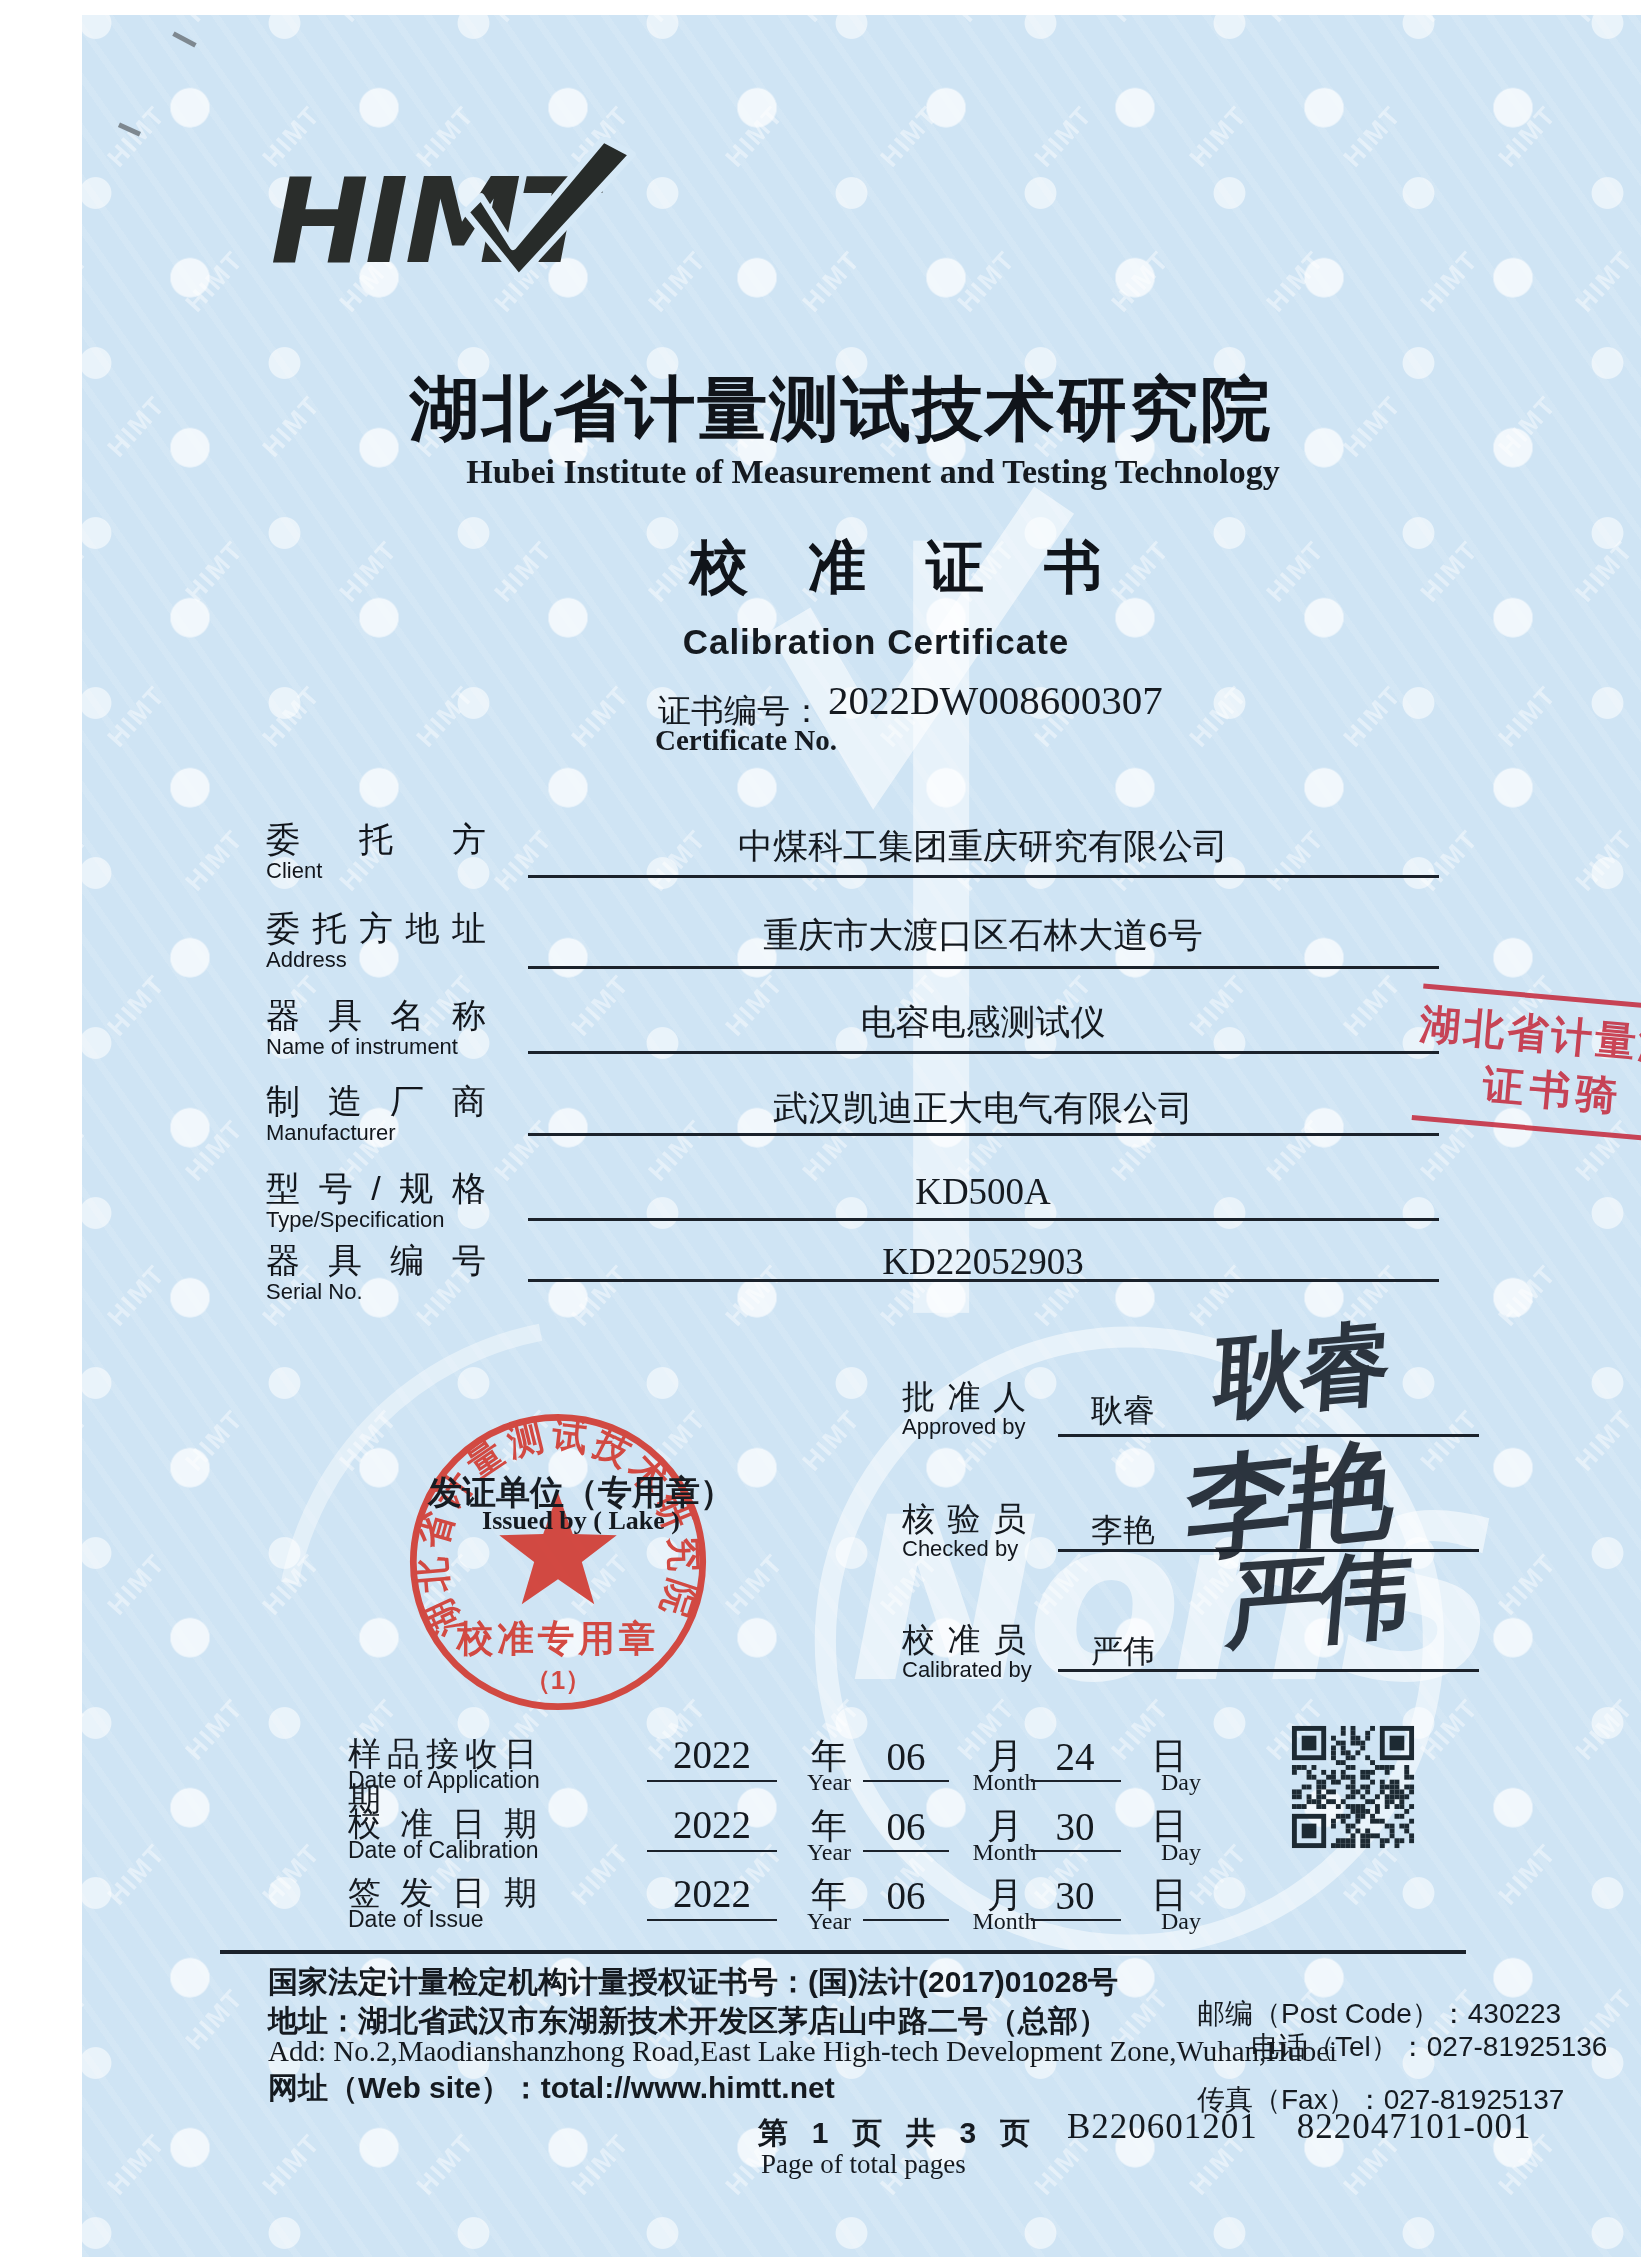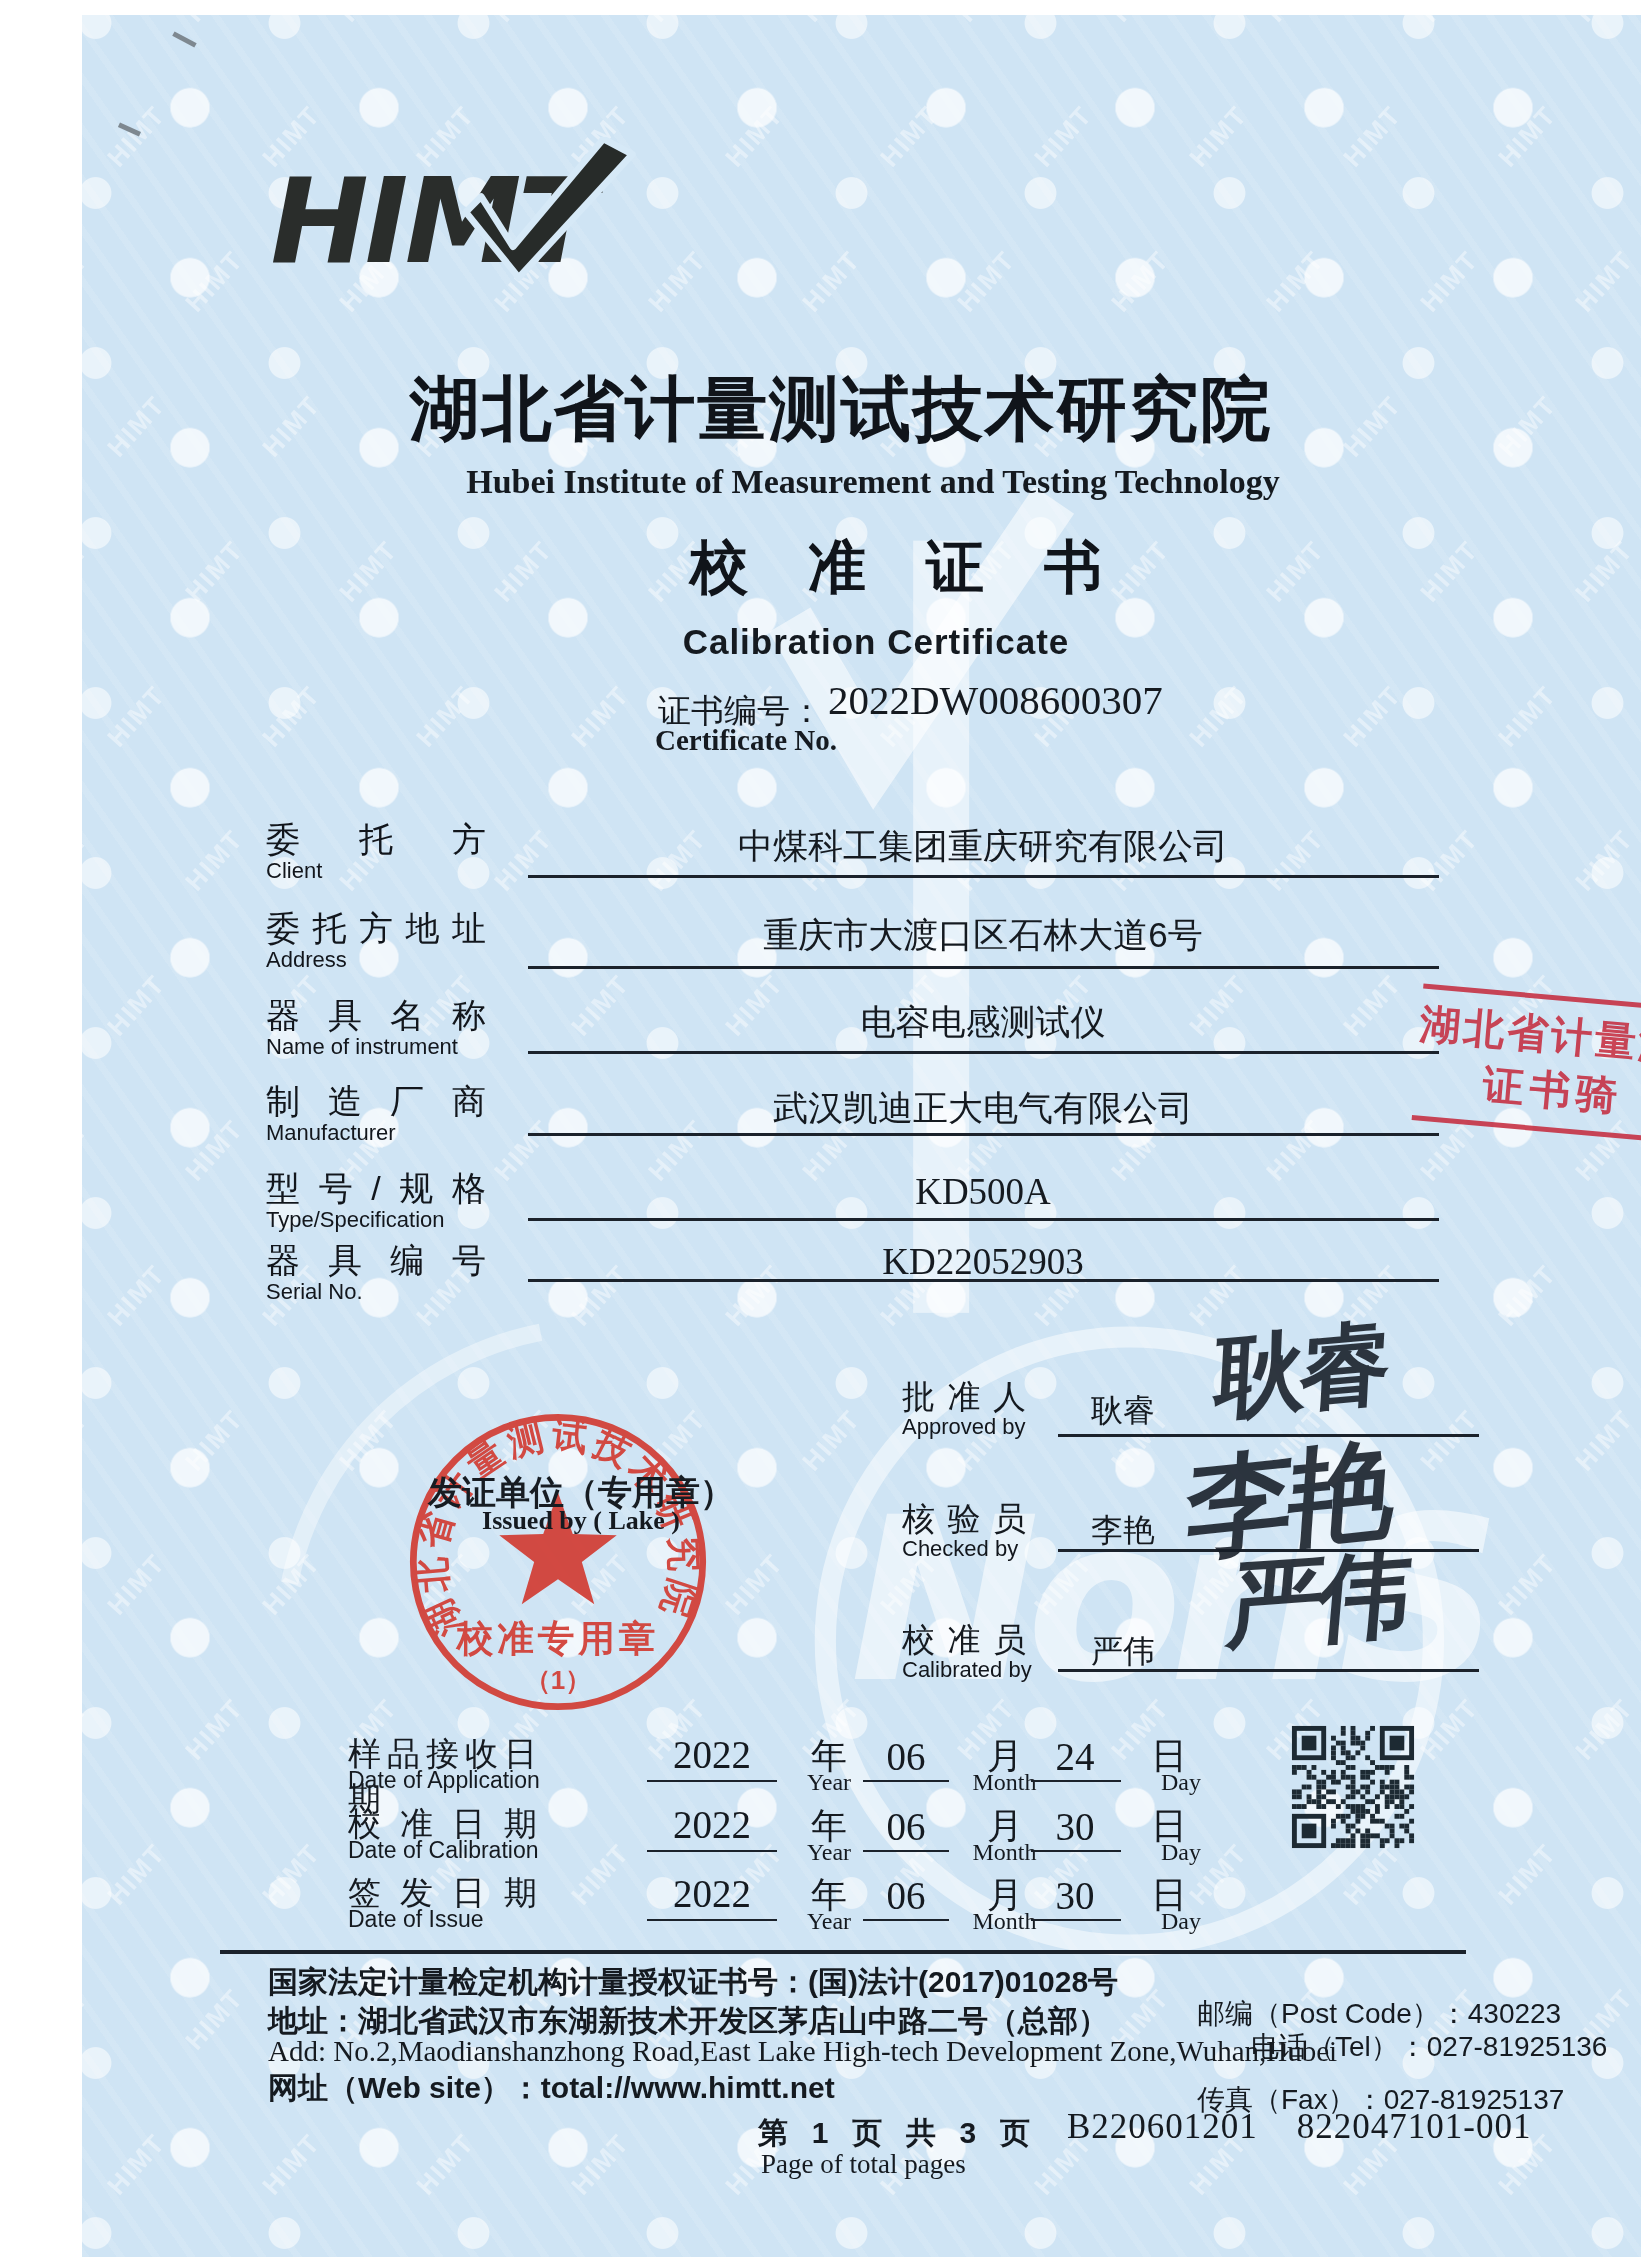--- a/index.html
+++ b/index.html
@@ -260,21 +260,21 @@
 
   <div class="artifact" style="left:172px;top:37px;width:25px;height:4.8px;transform:rotate(28deg);"></div>
   <div class="artifact" style="left:118px;top:127px;width:23px;height:4.8px;transform:rotate(24deg);"></div>
 
   <svg class="abs z" style="left:268px;top:137px;" width="386" height="154" viewBox="0 0 400 160">
     <text x="2" y="130" font-family="'DejaVu Sans',sans-serif" font-size="122" font-weight="900" font-style="italic" letter-spacing="-4" fill="#2a2d2b">HIMT</text>
     <polygon points="205,78 221,62 254,114 348,2 378,18 260,146" fill="#272b29" stroke="#d6e9f7" stroke-width="7" stroke-linejoin="round"></polygon>
   </svg>
 
   <div class="abs cx z inst-zh" style="left:841px;top:363px;">湖北省计量测试技术研究院</div>
-  <div class="abs cx z inst-en" style="left:873px;top:463px;">Hubei Institute of Measurement and Testing Technology</div>
+  <div class="abs cx z inst-en" style="left:873px;top:453px;">Hubei Institute of Measurement and Testing Technology</div>
   <div class="abs cx z cert-zh" style="left:926px;top:529px;">校准证书</div>
   <div class="abs cx z cert-en" style="left:876px;top:622px;">Calibration Certificate</div>
 
   <div class="abs z certno-label" style="left:658px;top:689px;">证书编号：</div>
   <div class="abs z certno-value" style="left:828px;top:676px;">2022DW008600307</div>
   <div class="abs z certno-en" style="left:655px;top:724px;">Certificate No.</div>
 
   <div class="frow z" style="top:817px;height:87px;">
     <div class="flabel">委托方</div>
     <div class="fen" style="top:41px;">Client</div>

